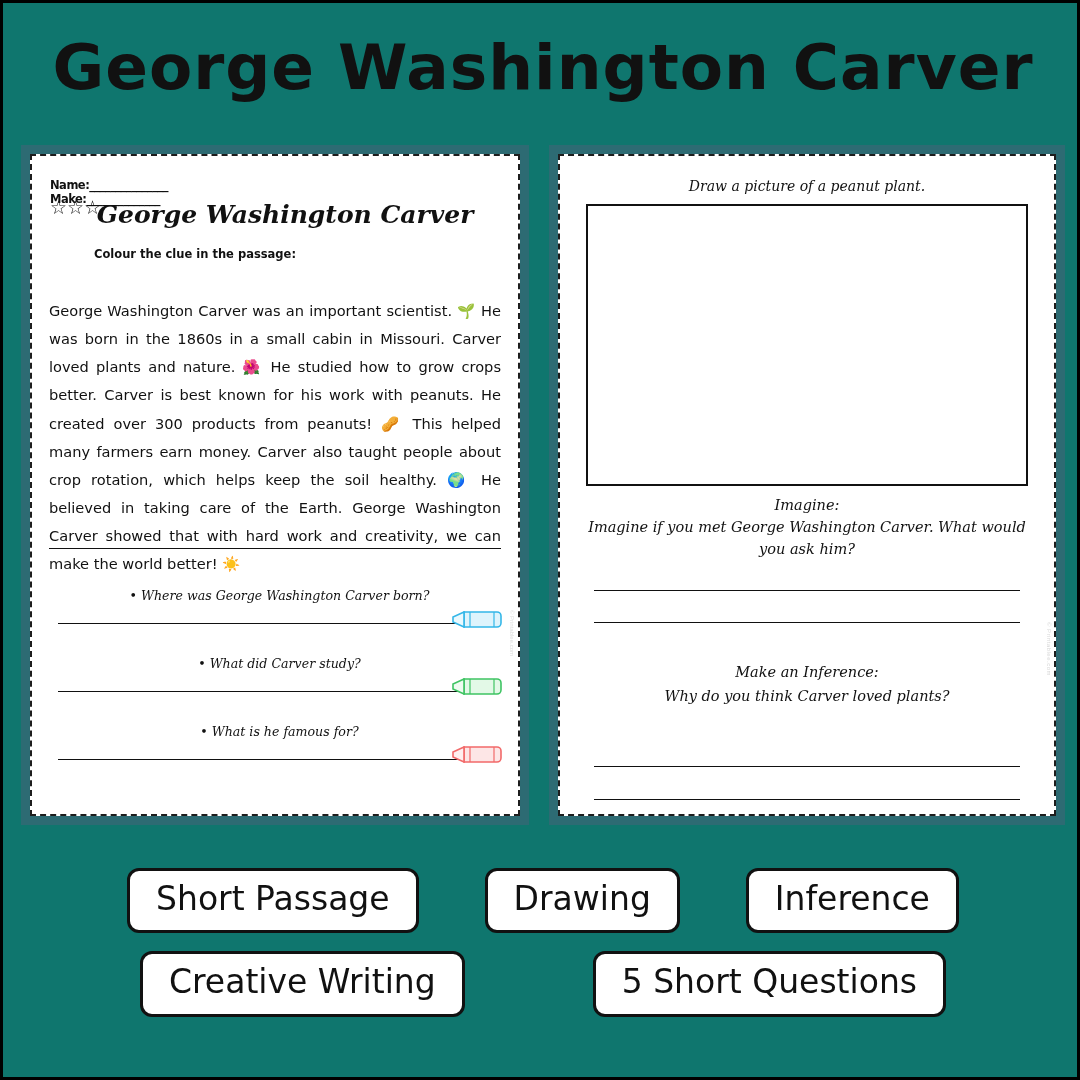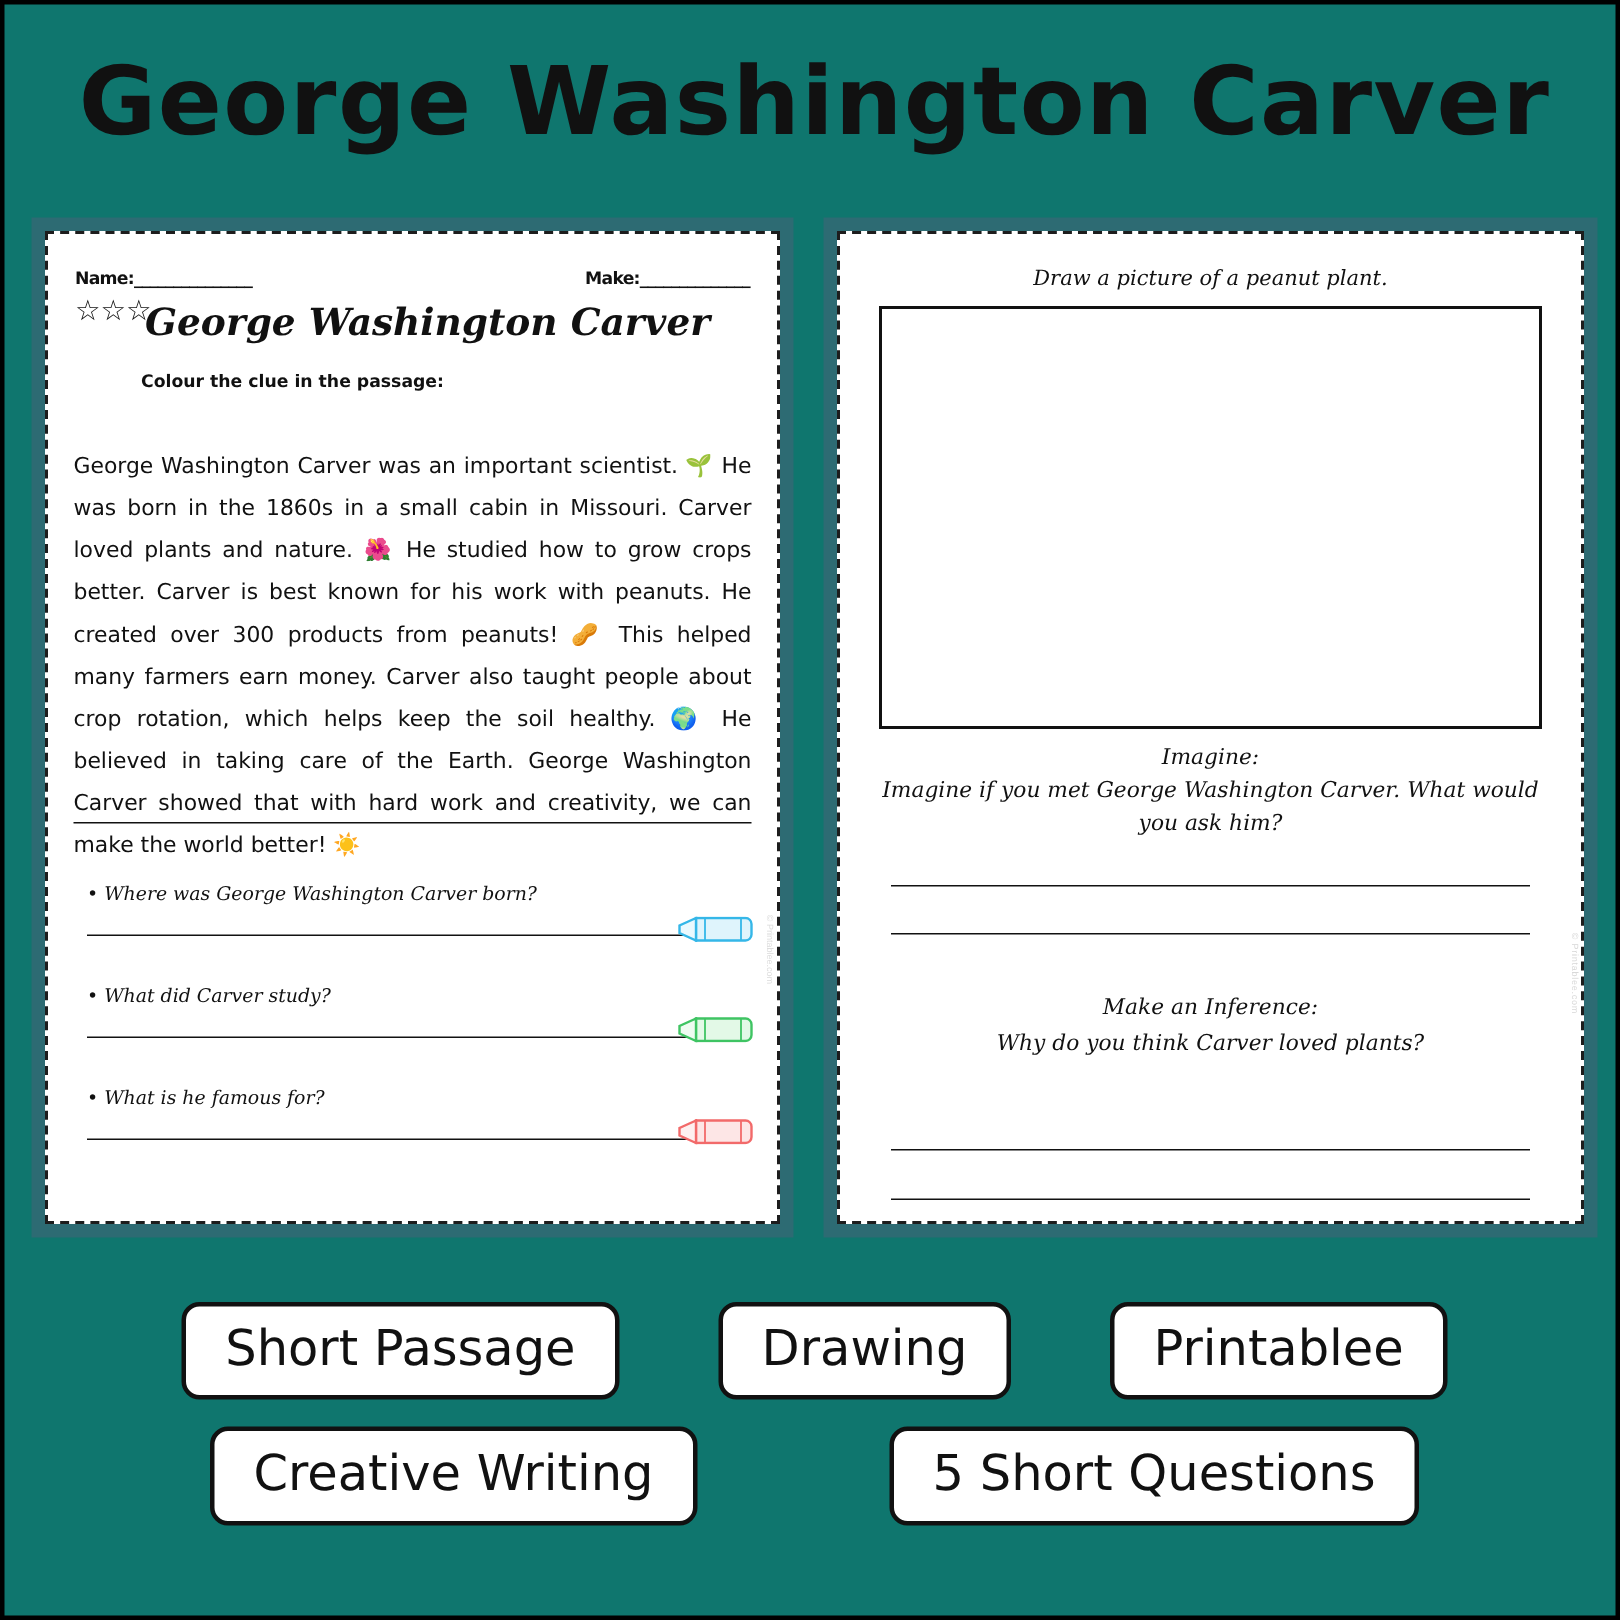--- a/index.html
+++ b/index.html
@@ -71,20 +71,21 @@
     position: absolute;
     top: 22px;
     left: 18px;
     right: 18px;
     display: flex;
     justify-content: space-between;
     font-size: 11.5px;
     font-weight: bold;
     font-family: "DejaVu Sans", sans-serif;
     color: #111;
+    flex-direction: column;
   }
   .name-row .field {
     white-space: nowrap;
   }
   .name-row .blank {
     letter-spacing: -0.5px;
     font-weight: bold;
   }
 
   .stars {
@@ -141,20 +142,21 @@
     left: 17px;
     right: 17px;
     top: 392px;
     border-top: 1.5px solid #111;
   }
 
   .qblock {
     position: absolute;
     left: 26px;
     right: 17px;
+    text-align: center;
   }
   .qtext {
     font-family: "DejaVu Serif", serif;
     font-style: italic;
     font-size: 12.6px;
     color: #111;
     white-space: nowrap;
   }
   .answer-line {
     margin-top: 20px;
@@ -370,21 +372,21 @@
       <div class="write-line" id="line-4"></div>
 
       <div class="watermark">© Printablee.com</div>
     </div>
   </div>
 
   <div class="tags">
     <div class="tag-row">
       <div class="pill">Short Passage</div>
       <div class="pill">Drawing</div>
-      <div class="pill">Printablee</div>
+      <div class="pill">Inference</div>
     </div>
     <div class="tag-row row2">
       <div class="pill">Creative Writing</div>
       <div class="pill">5 Short Questions</div>
     </div>
   </div>
 
 </div>
 
 </body></html>

